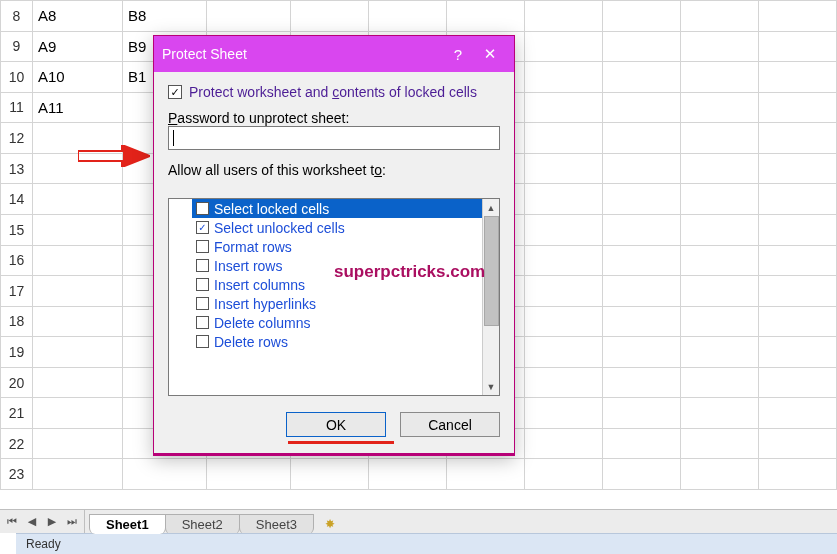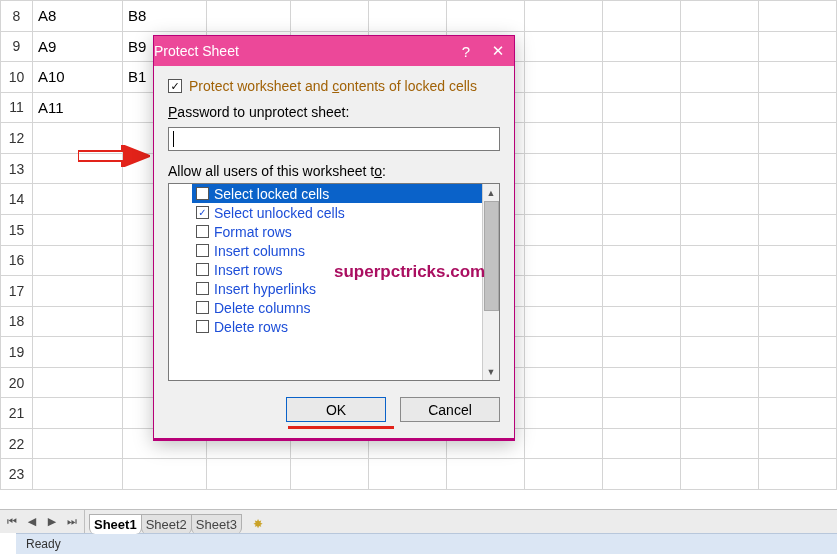--- a/index.html
+++ b/index.html
@@ -12,34 +12,34 @@
 .sheet td.cA { width: 90px; }
 .sheet td.cB { width: 84px; }
 .sheet td.cC { width: 84px; }
 
 
 .arrow { position: absolute; left: 78px; top: 145px; width: 72px; height: 22px; }
 .arrow svg { width: 100%; height: 100%; }
 
 
 .dialog { position: absolute; left: 153px; top: 35px; width: 362px; background: #f0f0f0; border: 1px solid #b70077; border-bottom-width: 3px; box-shadow: 0 4px 18px rgba(0,0,0,.25); }
-.titlebar { height: 30px; background: #ec4899; color: #fff; display: flex; align-items: center; padding: 0 0; }
+.titlebar { height: 36px; background: #d946ef; color: #fff; display: flex; align-items: center; padding: 0 8px; }
 .titlebar .title { flex: 1; font-size: 14px; }
 .titlebar .tb-btn { width: 32px; text-align: center; font-size: 15px; cursor: pointer; }
 .dlg-body { padding: 12px 14px 16px; }
 .row1 { display: flex; align-items: center; margin-bottom: 10px; }
 .cb { width: 14px; height: 14px; border: 1px solid #555; margin-right: 7px; display: inline-flex; align-items: center; justify-content: center; font-size: 11px; color: #000; background:#fff; }
 .cb.checked::after { content: "✓"; }
-.lbl { font-size: 14px; color: #a16207; }
+.lbl { font-size: 14px; color: #4c1d95; }
 .lbl .ul { text-decoration: underline; }
-.pwd-lbl { font-size: 14px; margin-bottom: 7px; }
+.pwd-lbl { font-size: 14px; margin-bottom: 0; }
 .pwd-input { width: 100%; height: 24px; border: 1px solid #7a7a7a; background: #fff; padding: 0 4px; font-size: 13px; margin-bottom: 12px; display:flex; align-items:center; }
 .pwd-input .caret { display:inline-block; width:1px; height:16px; background:#000; animation: bl 1s steps(1) infinite; }
 @keyframes bl { 50% { opacity: 0; } }
-.allow-lbl { font-size: 14px; margin-bottom: 4px; }
+.allow-lbl { font-size: 14px; margin-bottom: 20px; }
 .listbox { width: 100%; height: 198px; border: 1px solid #7a7a7a; background: #fff; position: relative; display:flex; }
 .list-inner { flex:1; overflow:hidden;padding-left:23px; }
 .opt { display: flex; align-items: center; height: 19px; padding: 0 4px; font-size: 14px; color: #1d4ed8; }
 .opt .cb2 { width: 13px; height: 13px; border: 1px solid #555; margin-right: 5px; display:inline-flex; align-items:center; justify-content:center; font-size:10px; background:#fff; }
 .opt .cb2.checked::after { content: "✓"; }
 .opt.selected { background: #0a62c9; color: #fff; }
 .opt.selected .cb2 { background:#fff; }
 .sb { width: 17px; background: #f0f0f0; border-left: 1px solid #ccc; display:flex; flex-direction:column; align-items:center; }
 .sb .sbt { height:17px; width:100%; display:flex; align-items:center; justify-content:center; font-size:9px; color:#555; }
 .sb .thumb { width: 15px; flex:0 0 110px; background:#c2c2c2; border:1px solid #a8a8a8; margin:0 auto; }
@@ -50,21 +50,21 @@
 .underline-red { position:absolute; height:3px; background:#e2231a; left: 120px; width: 106px; bottom:-7px; }
 
 
 .watermark { position:absolute; left: 334px; top: 262px; font-size: 17px; font-weight: 600; color: #aa0f61; z-index: 50; pointer-events:none; }
 
 
 .tabbar { position:absolute; left:0; bottom:21px; width:100%; height:24px; background:#ececec; border-top:1px solid #bfbfbf; display:flex; align-items:flex-end; }
 .nav { display:flex; align-items:center; height:100%; padding:0 4px; gap:4px; border-right:1px solid #bfbfbf; }
 .nav span { width:16px; text-align:center; color:#555; font-size:11px; cursor:pointer; }
 .tabs { display:flex; align-items:flex-end; height:100%; margin-left:4px; }
-.tab { height:20px; padding:0 4px; font-size:13px; color:#444; border:1px solid #b0b0b0; border-bottom:none; background:#e2e2e2; display:flex; align-items:center; border-radius:0 0 6px 6px; transform: translateY(1px); margin-right:-1px; cursor:pointer; }
+.tab { height:20px; padding:0 16px; font-size:13px; color:#444; border:1px solid #b0b0b0; border-bottom:none; background:#e2e2e2; display:flex; align-items:center; border-radius:0 0 6px 6px; transform: translateY(1px); margin-right:-1px; cursor:pointer; }
 .tab.active { background:#fff; font-weight:700; color:#000; z-index:2; }
 .newtab { width:22px; height:18px; margin-left:6px; display:flex; align-items:center; justify-content:center; font-size:12px; color:#caa227; cursor:pointer; }
 .status { position:absolute; left:0; bottom:0; width:100%; height:21px; background:#dbe6f4; border-top:1px solid #b8c7db; display:flex; align-items:center; padding:0 10px; font-size:12px; color:#333;margin-left:16px; }
 </style>
 </head>
 <body>
 
 <table class="sheet">
   <tbody id="gridbody">
       <tr>
@@ -318,25 +318,25 @@
           <div class="opt">
             <span class="cb2 checked"></span>
             <span>Select unlocked cells</span>
           </div>
           <div class="opt">
             <span class="cb2"></span>
             <span>Format rows</span>
           </div>
           <div class="opt">
             <span class="cb2"></span>
+            <span>Insert rows</span>
+          </div>
+          <div class="opt">
+            <span class="cb2"></span>
             <span>Insert columns</span>
-          </div>
-          <div class="opt">
-            <span class="cb2"></span>
-            <span>Insert rows</span>
           </div>
           <div class="opt">
             <span class="cb2"></span>
             <span>Insert hyperlinks</span>
           </div>
           <div class="opt">
             <span class="cb2"></span>
             <span>Delete columns</span>
           </div>
           <div class="opt">

